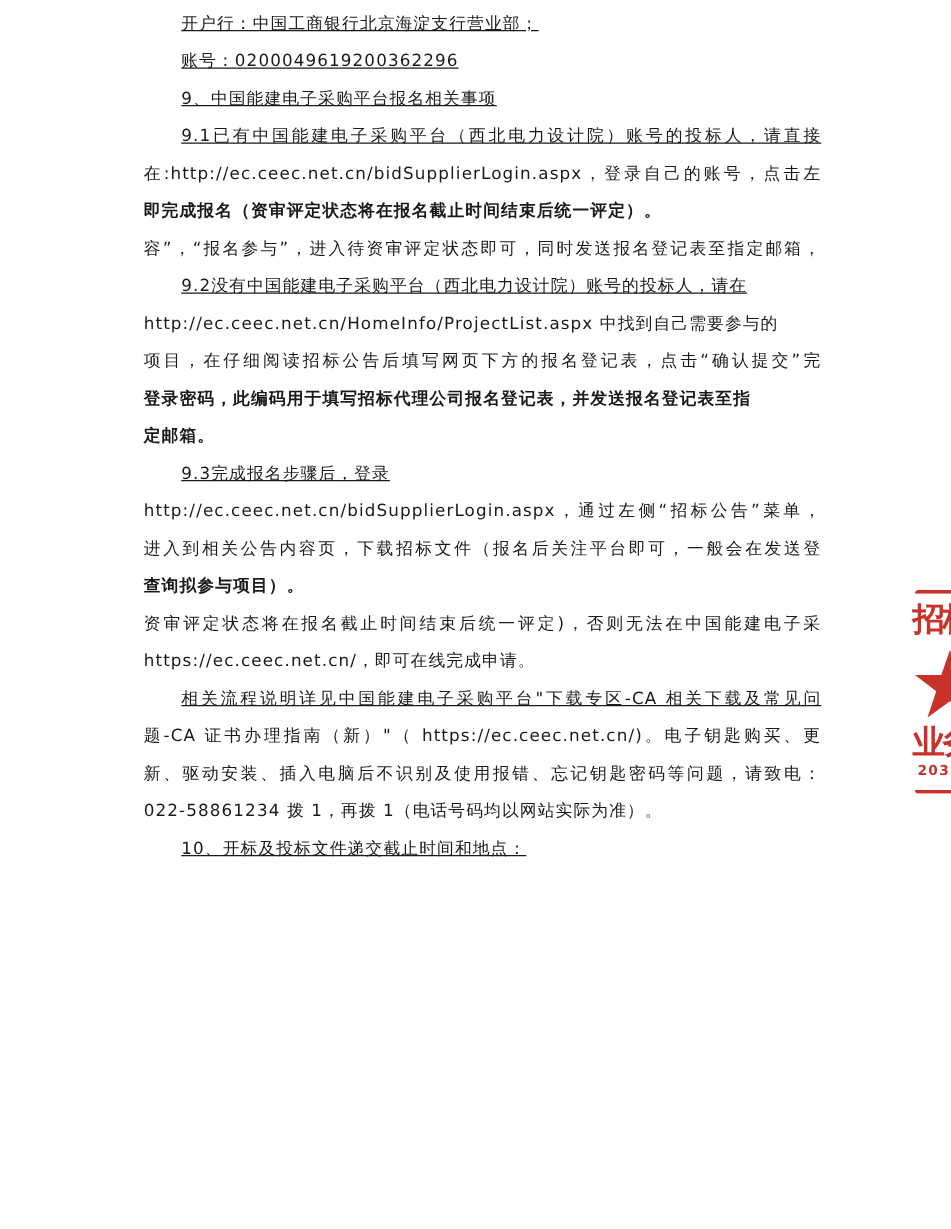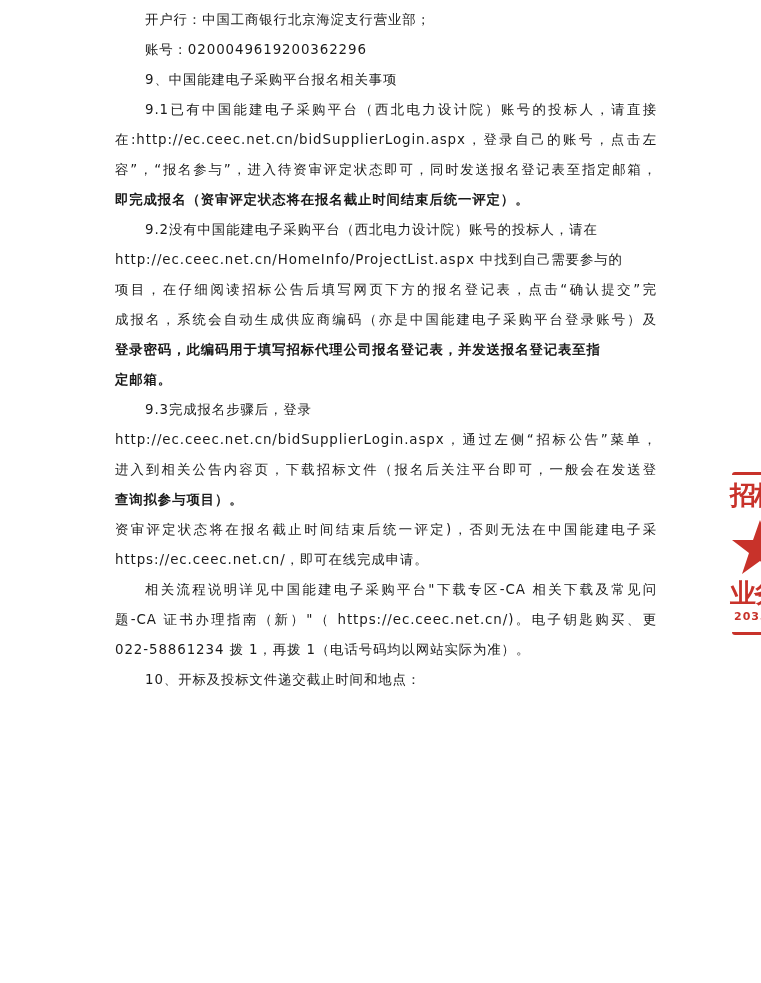--- a/index.html
+++ b/index.html
@@ -6,21 +6,21 @@
   body {
     width: 761px; height: 983px; position: relative; overflow: hidden;
     font-family: "DejaVu Sans", "Liberation Sans", sans-serif;
     color: #1a1a1a;
   }
   .page { position: absolute; left: 115px; top: 5px; width: 542px; }
   .line {
     height: 30px; line-height: 30px; font-size: 13.4px;
     white-space: nowrap; letter-spacing: 0.9px;
   }
-  .indent { padding-left: 30px; }
+  .indent { padding-left: 30px; text-decoration: underline; }
   .b { font-weight: bold; }
   .justify { text-align: justify; text-align-last: justify; }
   .seal {
     position: absolute; left: 728px; top: 472px; width: 80px; height: 160px;
   }
   .seal-ring-top, .seal-ring-bottom {
     position: absolute; left: 4px; width: 70px; height: 6px; border-radius: 3px;
   }
   .seal-text { position: absolute; left: 2px; color: #c8322a; font-family: "DejaVu Serif", serif; font-size: 26px; font-weight: bold; letter-spacing: -2px; }
   .seal-num { position: absolute; left: 6px; top: 138px; color: #c8322a; font-size: 11px; font-family: "DejaVu Sans", sans-serif; letter-spacing: 1px; font-weight: bold;}
@@ -29,41 +29,41 @@
 </head>
 <body>
 
 <div class="page">
   <div class="line indent">开户行：中国工商银行北京海淀支行营业部；</div>
   <div class="line indent">账号：0200049619200362296</div>
   <div class="line indent">9、中国能建电子采购平台报名相关事项</div>
 
   <div class="line indent justify">9.1已有中国能建电子采购平台（西北电力设计院）账号的投标人，请直接</div>
   <div class="line justify">在:http://ec.ceec.net.cn/bidSupplierLogin.aspx，登录自己的账号，点击左</div>
+  <div class="line b">即完成报名（资审评定状态将在报名截止时间结束后统一评定）。</div>
   <div class="line justify">容”，“报名参与”，进入待资审评定状态即可，同时发送报名登记表至指定邮箱，</div>
-  <div class="line b">即完成报名（资审评定状态将在报名截止时间结束后统一评定）。</div>
 
   <div class="line indent">9.2没有中国能建电子采购平台（西北电力设计院）账号的投标人，请在</div>
   <div class="line">http://ec.ceec.net.cn/HomeInfo/ProjectList.aspx 中找到自己需要参与的</div>
   <div class="line justify">项目，在仔细阅读招标公告后填写网页下方的报名登记表，点击“确认提交”完</div>
-  <div class="line justify">成报名，系统会自动生成供应商编码（亦是中国能建电子采购平台登录账号）及</div>
   <div class="line b">登录密码，此编码用于填写招标代理公司报名登记表，并发送报名登记表至指</div>
   <div class="line b">定邮箱。</div>
 
   <div class="line indent">9.3完成报名步骤后，登录</div>
   <div class="line justify">http://ec.ceec.net.cn/bidSupplierLogin.aspx，通过左侧“招标公告”菜单，</div>
   <div class="line justify">进入到相关公告内容页，下载招标文件（报名后关注平台即可，一般会在发送登</div>
   <div class="line b">查询拟参与项目）。</div>
 
   <div class="line justify">资审评定状态将在报名截止时间结束后统一评定)，否则无法在中国能建电子采</div>
 
   <div class="line">https://ec.ceec.net.cn/，即可在线完成申请。</div>
 
   <div class="line indent justify">相关流程说明详见中国能建电子采购平台"下载专区-CA 相关下载及常见问</div>
   <div class="line justify">题-CA 证书办理指南（新）"（ https://ec.ceec.net.cn/)。电子钥匙购买、更</div>
+  <div class="line justify">新、驱动安装、插入电脑后不识别及使用报错、忘记钥匙密码等问题，请致电：</div>
   <div class="line">022-58861234 拨 1，再拨 1（电话号码均以网站实际为准）。</div>
 
   <div class="line indent">10、开标及投标文件递交截止时间和地点：</div>
 </div>
 
 <div class="seal">
   <div class="seal-ring-top" style="top:0; border-top:3px solid #c8322a;"></div>
   <div class="seal-text" style="top:6px;">招标</div>
   <svg class="star" width="60" height="56" viewBox="0 0 60 56">
     <polygon points="30,0 37,20 58,20 41,33 48,54 30,41 12,54 19,33 2,20 23,20" fill="#c8322a"></polygon>

